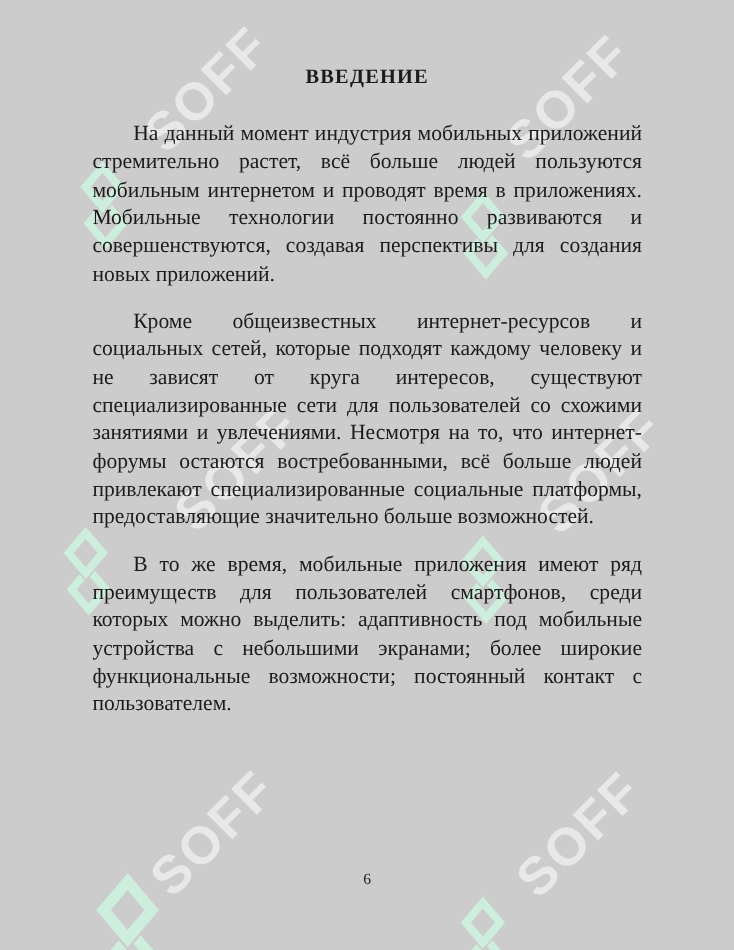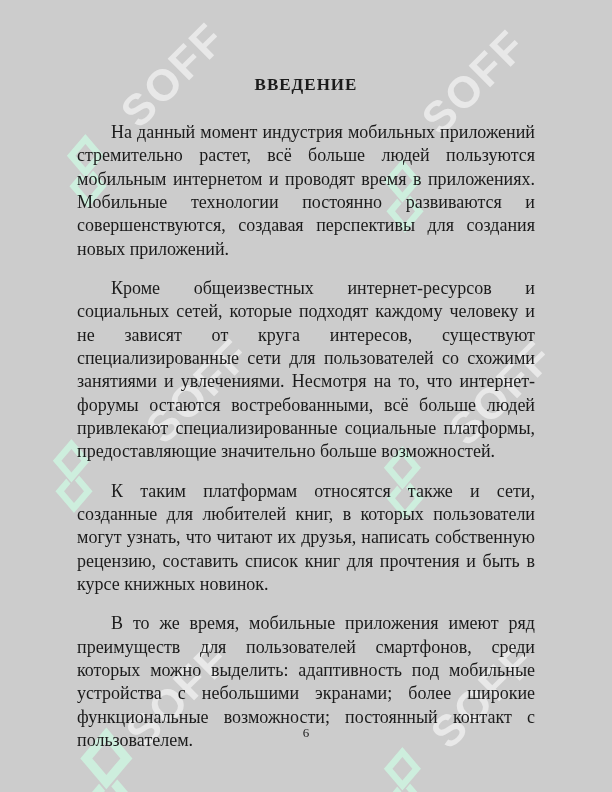--- a/index.html
+++ b/index.html
@@ -43,21 +43,21 @@
   .wm-text.pos5 { left: 178px; top: 695px; }
   .wm-text.pos6 { left: 483px; top: 696px; }
   
   .content {
     position: absolute; inset: 0; z-index: 2;
     padding: 0 61px;
     box-sizing: border-box;
     color: #1b1b1b;
   }
   .doc-title {
-    margin-top: 75px;
+    margin-top: 54px;
     text-align: center;
     font-weight: bold;
     font-size: 17px;
     line-height: 20px;
     letter-spacing: 1px;
   }
   .paragraphs { margin-top: 26px; }
   .paragraphs p {
     margin: 16px;
     font-size: 18px;
@@ -123,19 +123,18 @@
     <div class="wm-text pos4">SOFF</div>
     <div class="wm-text pos5">SOFF</div>
     <div class="wm-text pos6">SOFF</div>
   </div>
 
   <div class="content">
     <div class="doc-title">ВВЕДЕНИЕ</div>
     <div class="paragraphs">
       <p>На данный момент индустрия мобильных приложений стремительно растет, всё больше людей пользуются мобильным интернетом и проводят время в приложениях. Мобильные технологии постоянно развиваются и совершенствуются, создавая перспективы для создания новых приложений.</p>
       <p>Кроме общеизвестных интернет-ресурсов и социальных сетей, которые подходят каждому человеку и не зависят от круга интересов, существуют специализированные сети для пользователей со схожими занятиями и увлечениями. Несмотря на то, что интернет-форумы остаются востребованными, всё больше людей привлекают специализированные социальные платформы, предоставляющие значительно больше возможностей.</p>
-      <p>К таким платформам относятся также и сети, созданные для любителей книг, в которых пользователи могут узнать, что читают их друзья, написать собственную рецензию, составить список книг для прочтения и быть в курсе книжных новинок.</p>
       <p>В то же время, мобильные приложения имеют ряд преимуществ для пользователей смартфонов, среди которых можно выделить: адаптивность под мобильные устройства с небольшими экранами; более широкие функциональные возможности; постоянный контакт с пользователем.</p>
     </div>
   </div>
 
   <div class="page-number">6</div>
 </div>
 
 </body></html>

